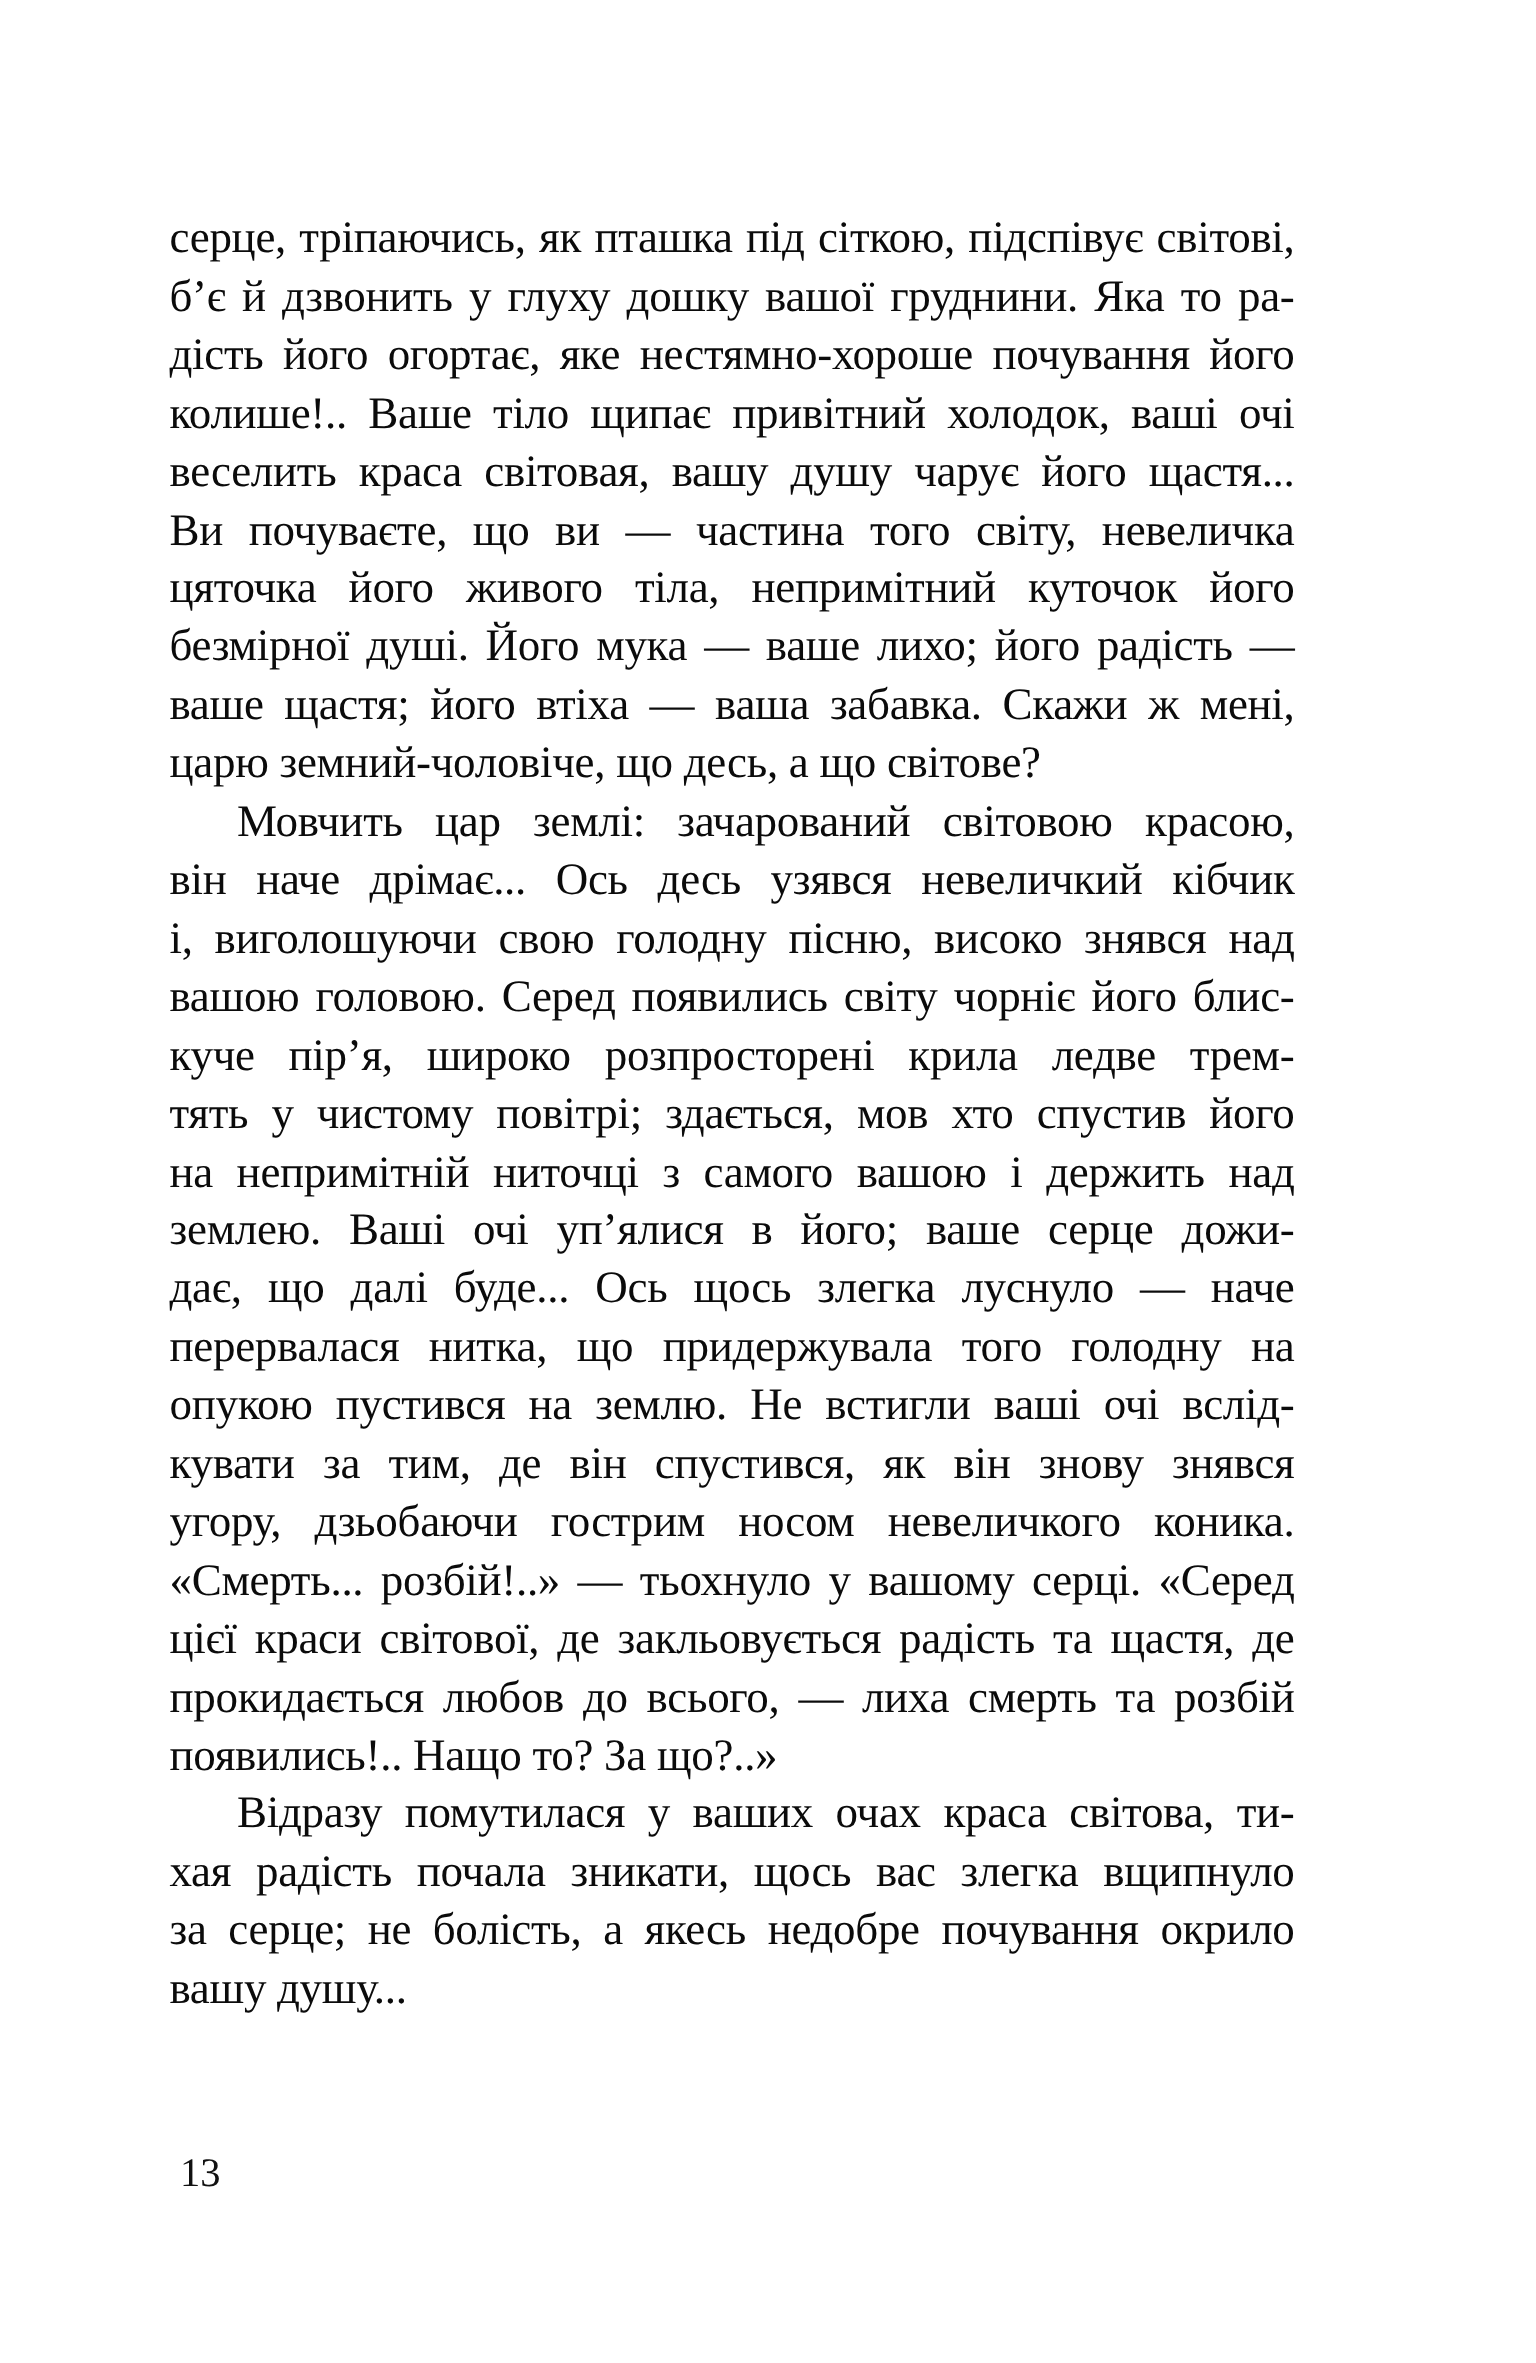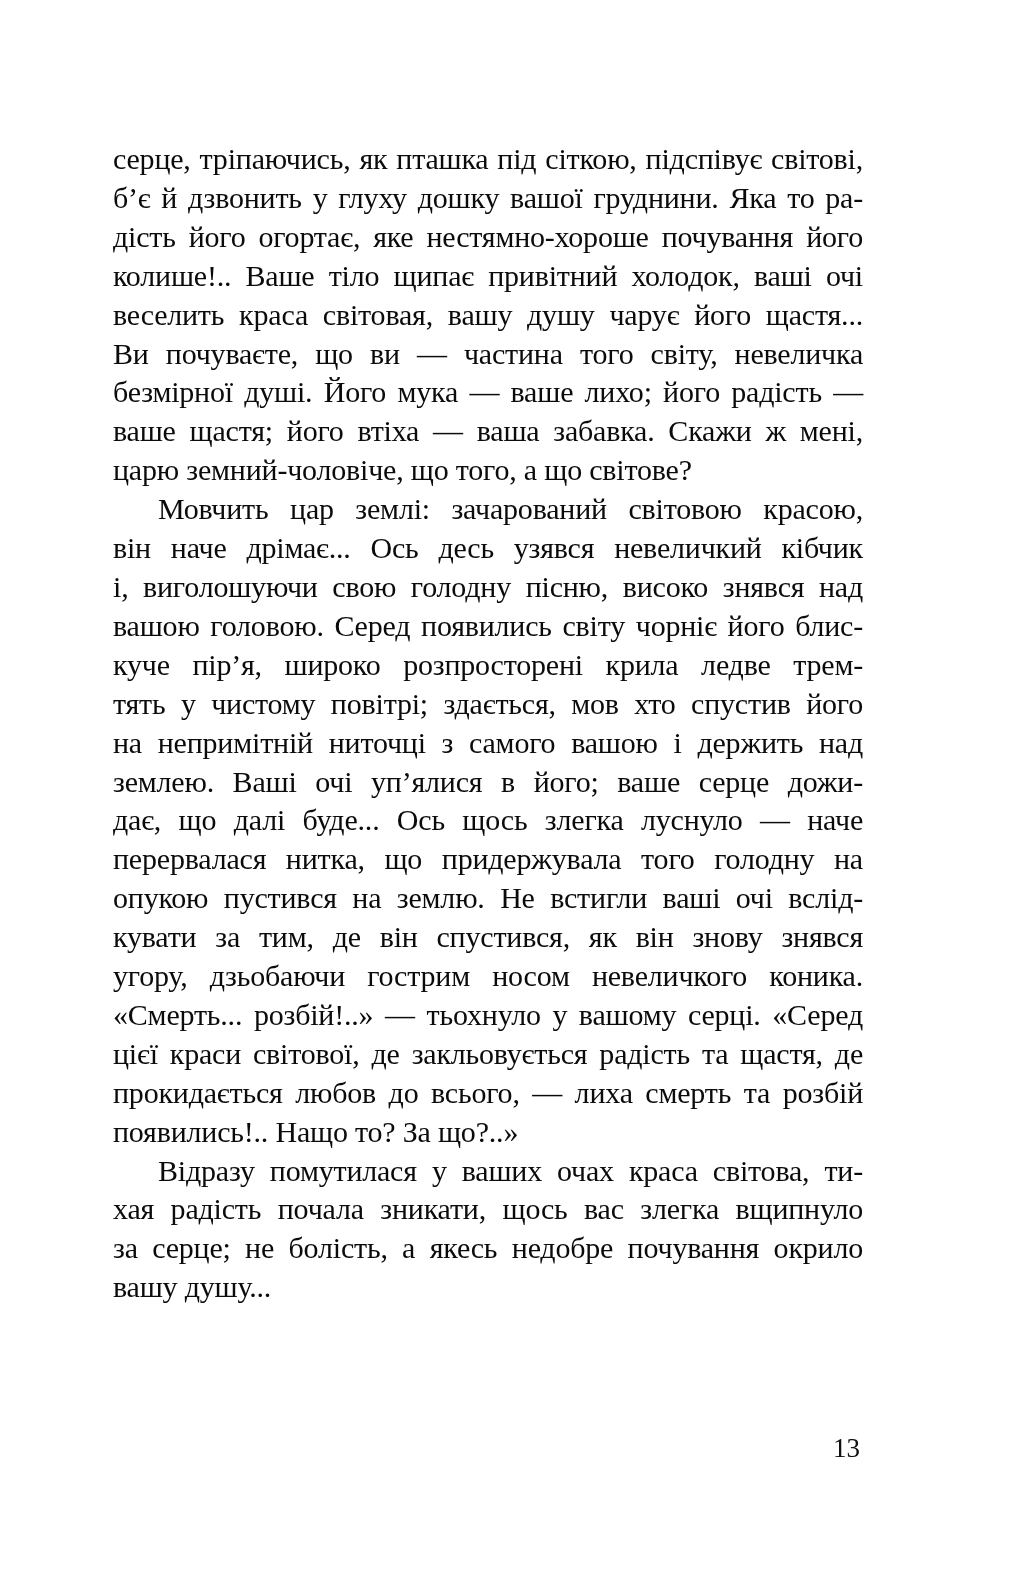--- a/index.html
+++ b/index.html
@@ -32,42 +32,43 @@
   }
   .line.para-end {
     text-align-last: left;
   }
   .line.indent {
     text-indent: 45px;
   }
   .folio {
     position: absolute;
     top: 1431px;
-    left: 110px;
+    left: 120px;
     width: 750px;
-    text-align: right;
+    text-align: left;
     font-size: 27px;
     line-height: 34px;
     color: #111111;
   }
 </style>
 </head>
 <body>
 
 <div class="page">
   <div class="textblock" id="textblock">
       <div class="line">серце, тріпаючись, як пташка під сіткою, підспівує світові,</div>
       <div class="line">б’є й дзвонить у глуху дошку вашої груднини. Яка то ра-</div>
       <div class="line">дість його огортає, яке нестямно-хороше почування його</div>
       <div class="line">колише!.. Ваше тіло щипає привітний холодок, ваші очі</div>
       <div class="line">веселить краса світовая, вашу душу чарує його щастя...</div>
       <div class="line">Ви почуваєте, що ви — частина того світу, невеличка</div>
+      <div class="line">цяточка його живого тіла, непримітний куточок його</div>
       <div class="line">безмірної душі. Його мука — ваше лихо; його радість —</div>
       <div class="line">ваше щастя; його втіха — ваша забавка. Скажи ж мені,</div>
-      <div class="line para-end">царю земний-чоловіче, що того, а що світове?</div>
+      <div class="line para-end">царю земний-чоловіче, що десь, а що світове?</div>
       <div class="line indent">Мовчить цар землі: зачарований світовою красою,</div>
       <div class="line">він наче дрімає... Ось десь узявся невеличкий кібчик</div>
       <div class="line">і, виголошуючи свою голодну пісню, високо знявся над</div>
       <div class="line">вашою головою. Серед появились світу чорніє його блис-</div>
       <div class="line">куче пір’я, широко розпросторені крила ледве трем-</div>
       <div class="line">тять у чистому повітрі; здається, мов хто спустив його</div>
       <div class="line">на непримітній ниточці з самого вашою і держить над</div>
       <div class="line">землею. Ваші очі уп’ялися в його; ваше серце дожи-</div>
       <div class="line">дає, що далі буде... Ось щось злегка луснуло — наче</div>
       <div class="line">перервалася нитка, що придержувала того голодну на</div>

